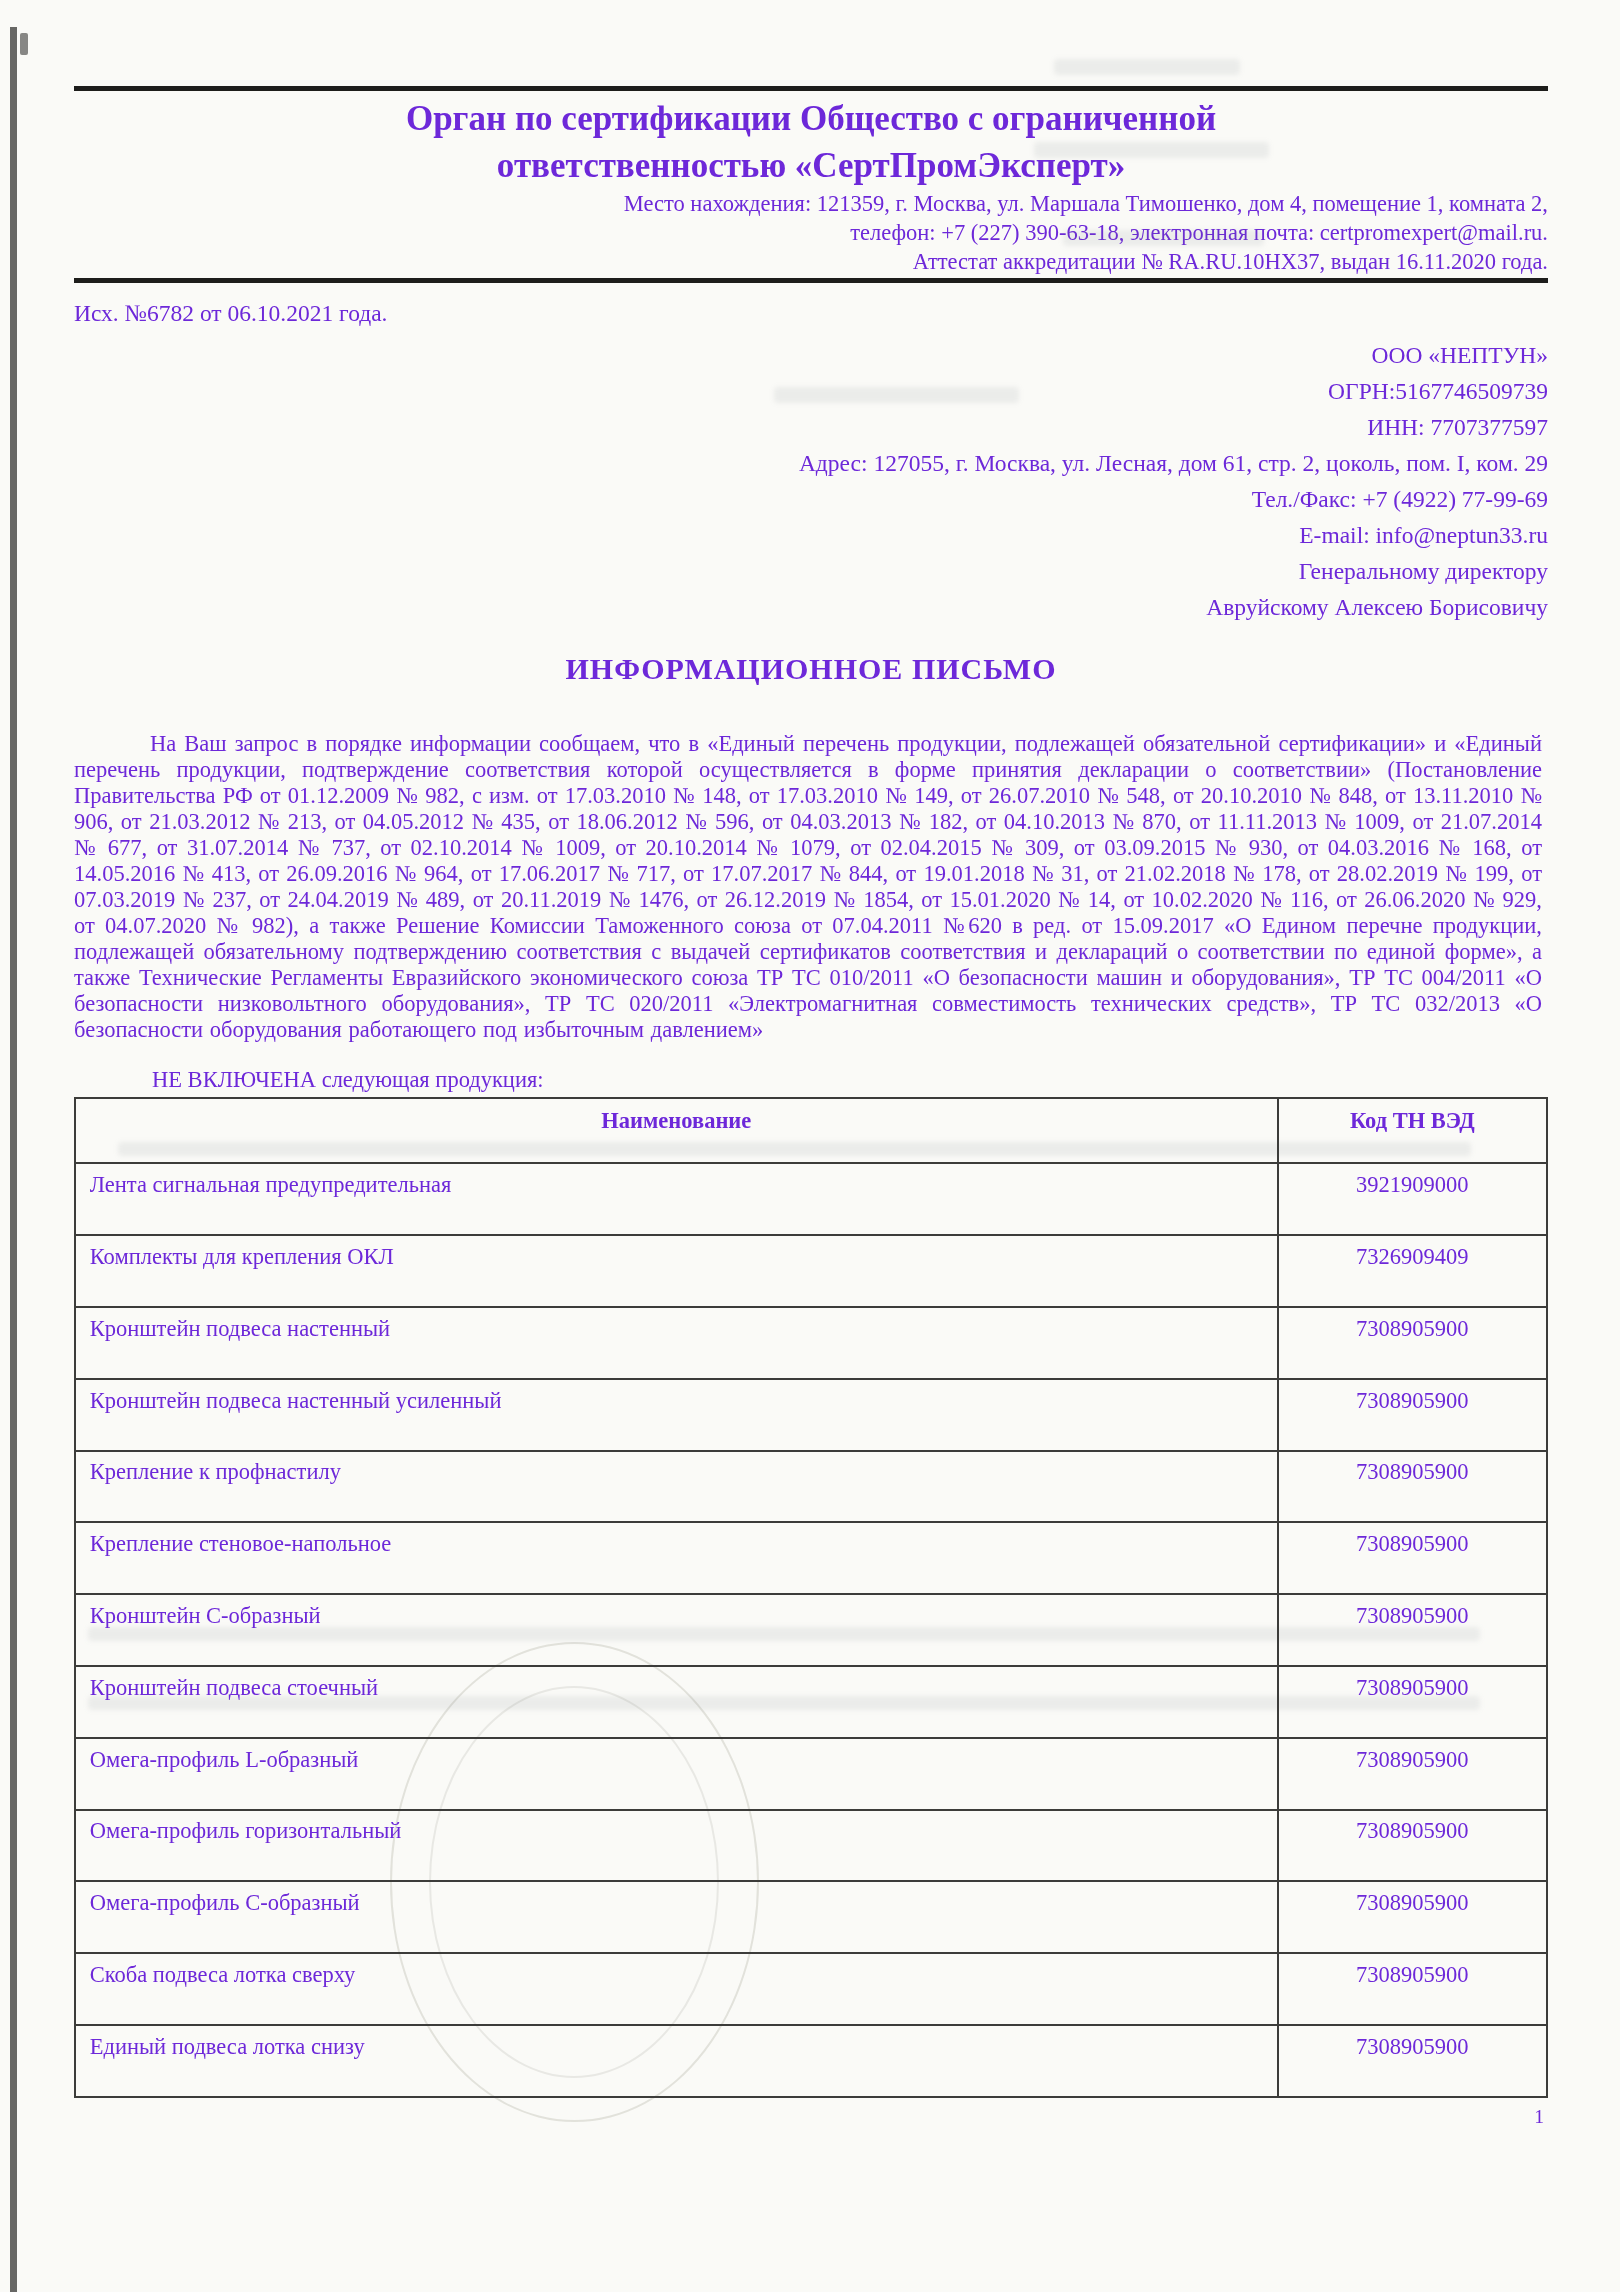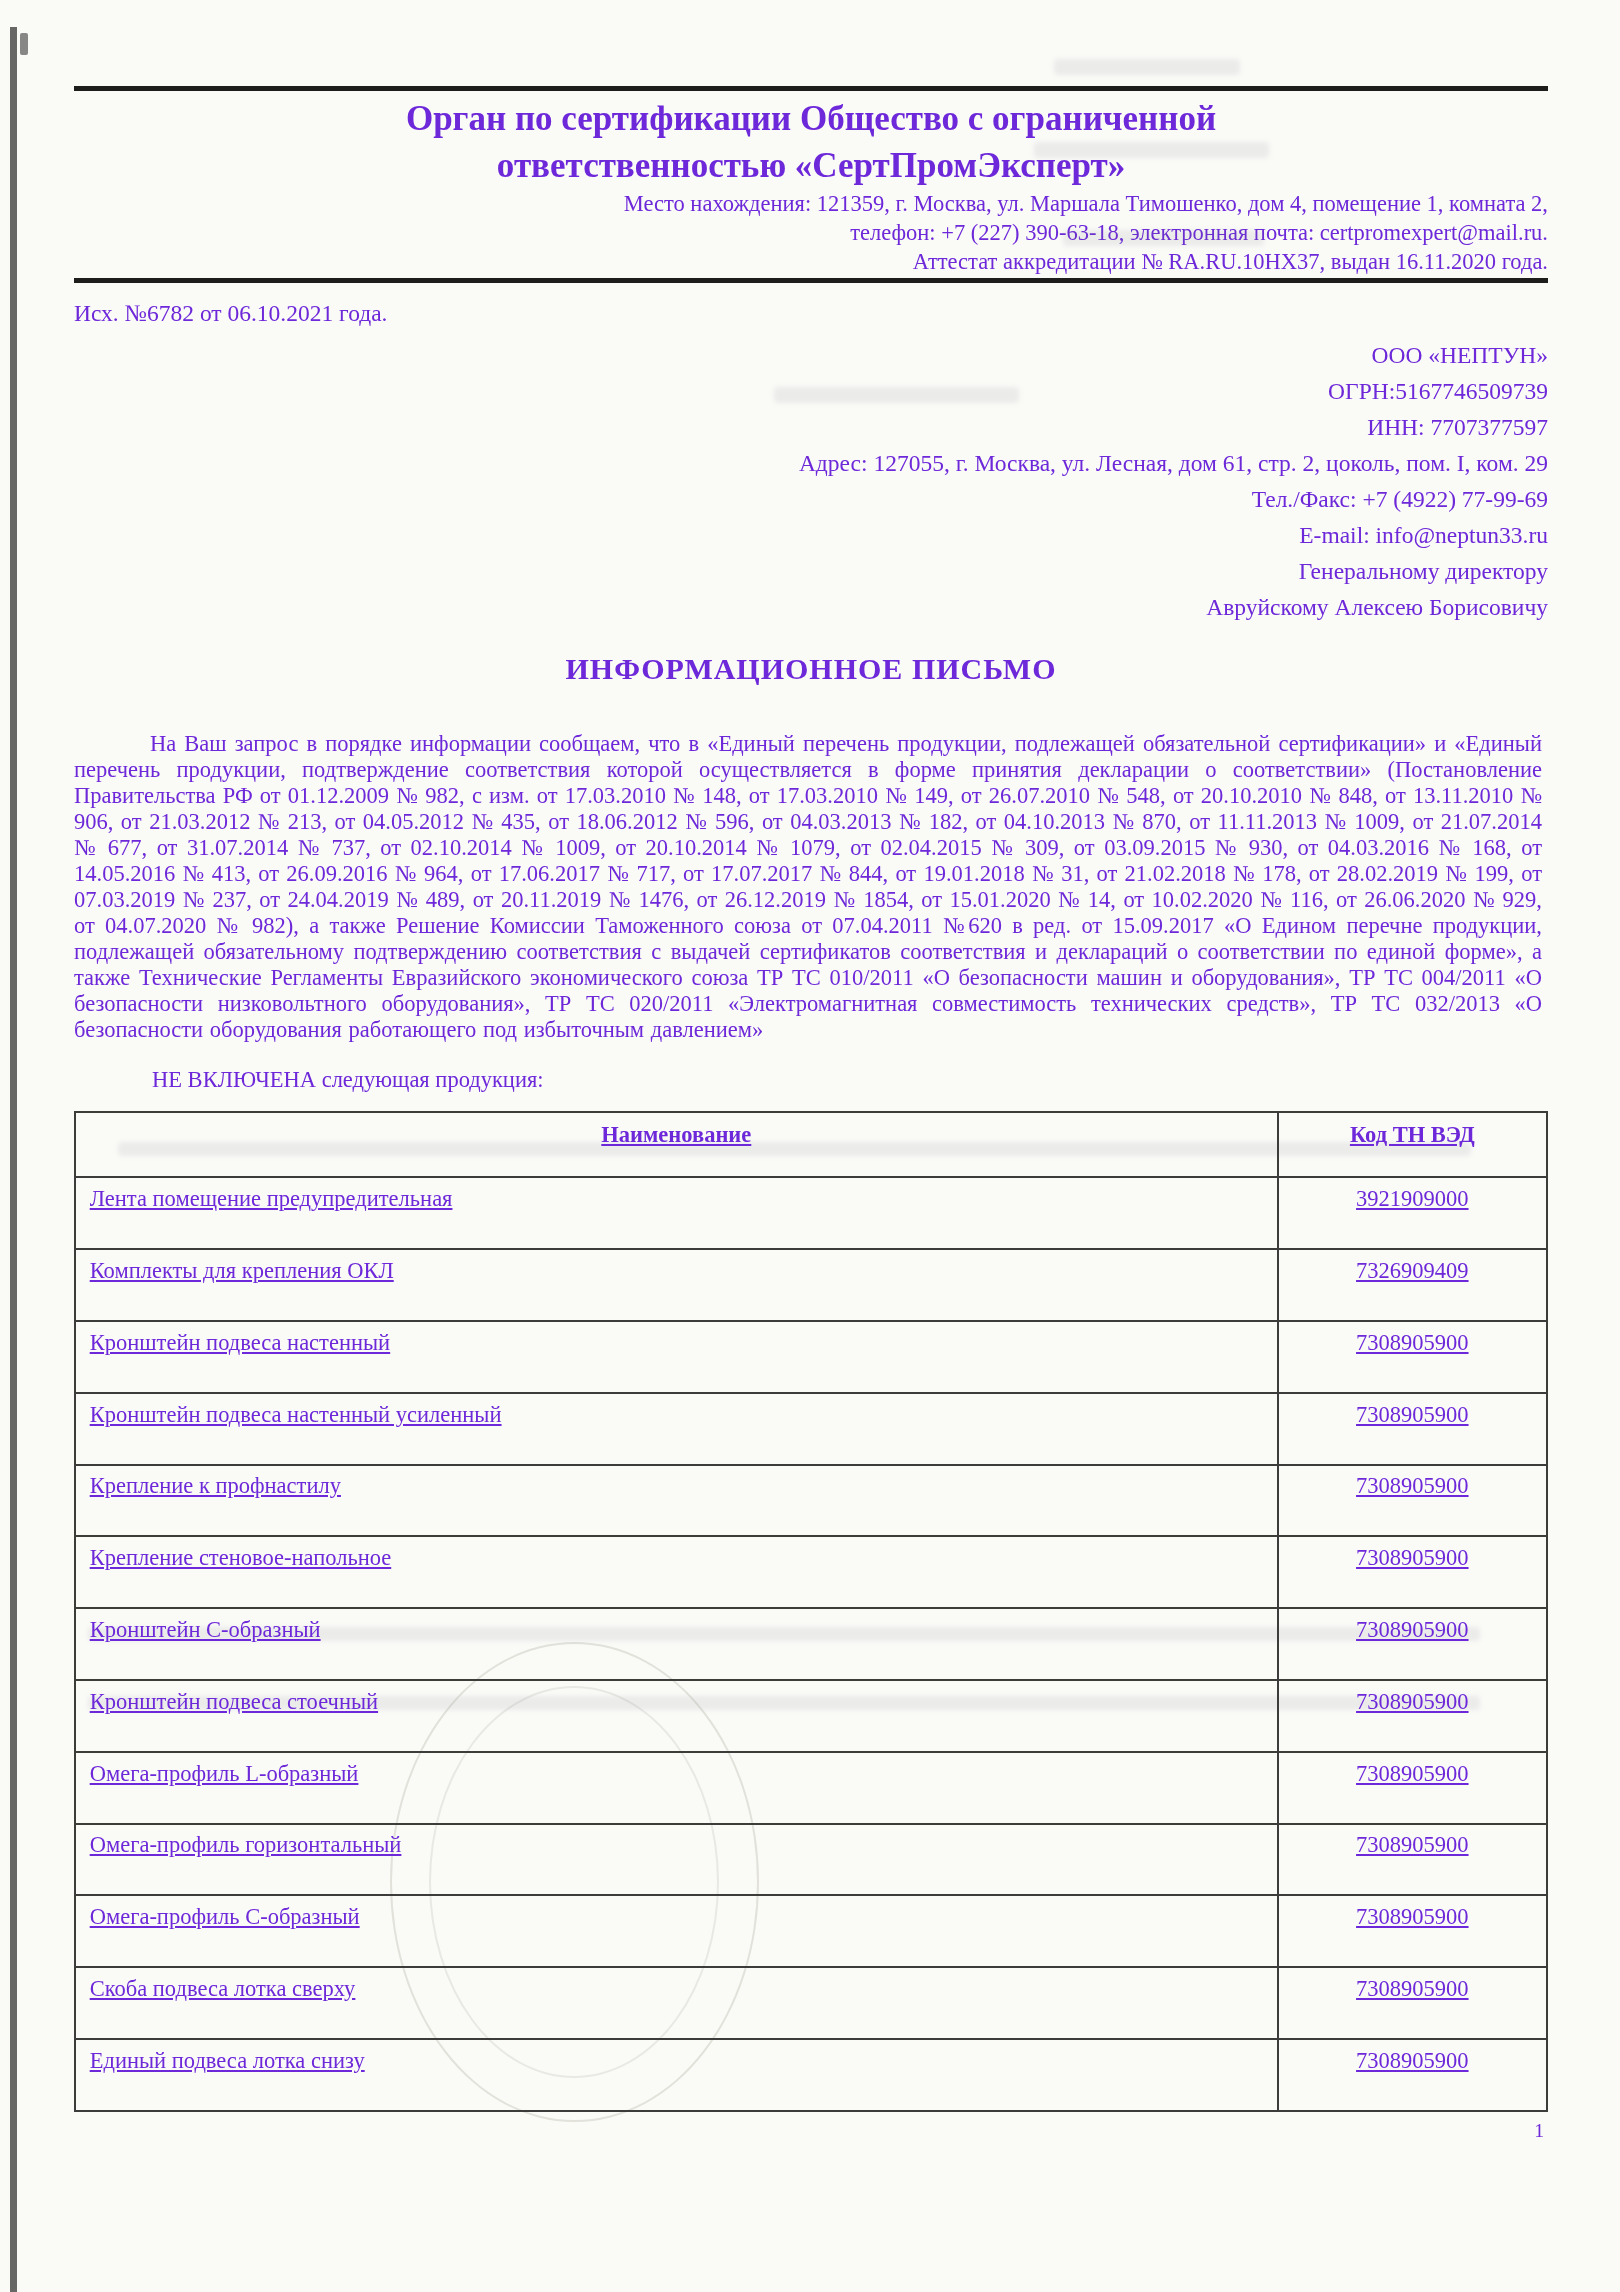--- a/index.html
+++ b/index.html
@@ -47,26 +47,25 @@
   
   .body-par{
     margin:45px 6px 0 0;
     font-size:22.5px;line-height:26px;
     text-align:justify;text-indent:76px;
     word-spacing:1px;
   }
   .not-included{margin-top:21.6px;margin-left:78px;font-size:22.5px;line-height:29px;}
   
   table.products{
-    margin-top:17px;width:100%;
+    margin-top:3px;width:100%;
     border-collapse:collapse;
     font-size:22.5px;
     position:relative;z-index:1;
     background:transparent;
-    text-decoration:underline;
   }
   table.products th, table.products td{
     border:2px solid #3c3c3a;
     background:transparent;
   }
   table.products th{
     font-weight:bold;text-align:center;
     height:53px;vertical-align:top;padding-top:9.8px;
   }
   table.products td{height:61px;vertical-align:top;}
@@ -124,21 +123,21 @@
 
   <table class="products">
     <thead>
       <tr>
         <th>Наименование</th>
         <th>Код ТН ВЭД</th>
       </tr>
     </thead>
     <tbody>
         <tr>
-          <td class="cell-name">Лента помещение предупредительная</td>
+          <td class="cell-name">Лента сигнальная предупредительная</td>
           <td class="cell-code">3921909000</td>
         </tr>
         <tr>
           <td class="cell-name">Комплекты для крепления ОКЛ</td>
           <td class="cell-code">7326909409</td>
         </tr>
         <tr>
           <td class="cell-name">Кронштейн подвеса настенный</td>
           <td class="cell-code">7308905900</td>
         </tr>

